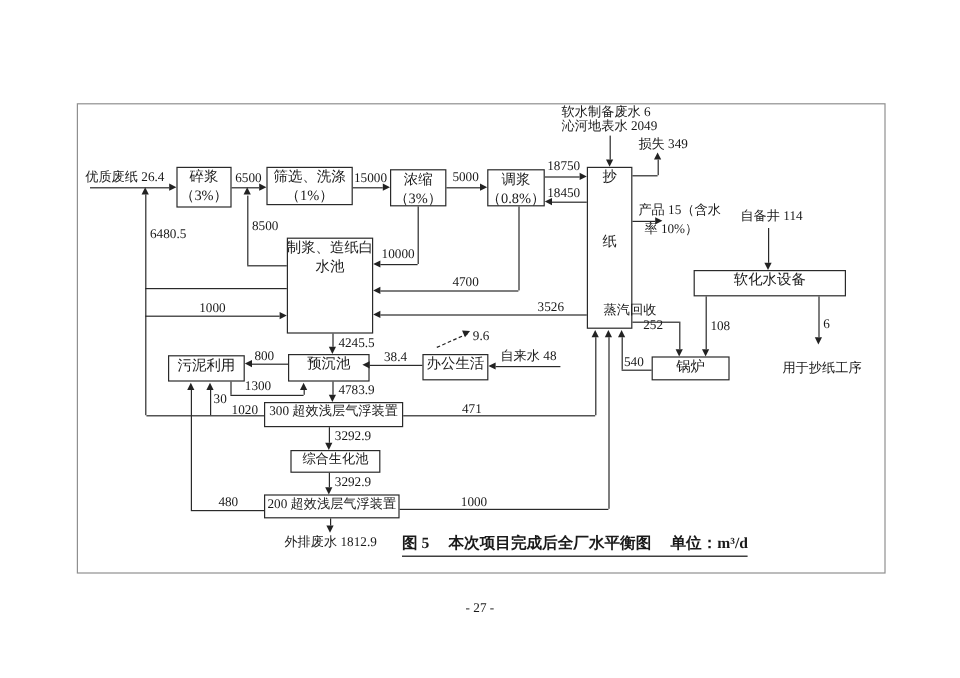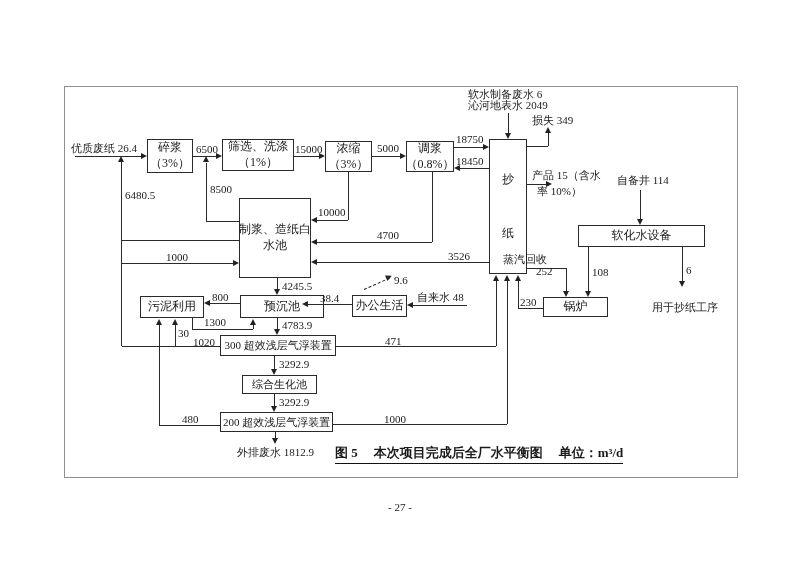--- a/index.html
+++ b/index.html
@@ -1,21 +1,21 @@
 <!DOCTYPE html>
 <html><head>
 <meta charset="utf-8">
 <style>
   html,body{margin:0;padding:0;background:#fff;}
   #page{position:relative;width:800px;height:565px;background:#fff;overflow:hidden;
         font-family:"Liberation Serif","DejaVu Serif",serif;color:#1a1a1a;}
   #frame{position:absolute;left:64px;top:86px;width:674px;height:392px;
          border:1px solid #8f8f8f;box-sizing:border-box;}
   .bx{position:absolute;box-sizing:border-box;border:1px solid #2a2a2a;background:#fff;
-      display:flex;flex-direction:column;align-items:center;justify-content:center;
+      display:flex;flex-direction:column;align-items:center;
       font-size:12px;line-height:1.3;text-align:center;white-space:nowrap;}
   .bx.sm{font-size:11px;}
   .bx.vert{gap:38px;}
   .lb{position:absolute;font-size:11px;line-height:1.15;white-space:nowrap;}
   .hl{position:absolute;height:1px;background:#2a2a2a;}
   .vl{position:absolute;width:1px;background:#2a2a2a;}
   .ar,.al,.au,.ad{position:absolute;width:0;height:0;}
   .ar{border-top:3px solid transparent;border-bottom:3px solid transparent;border-left:6px solid #222;}
   .al{border-top:3px solid transparent;border-bottom:3px solid transparent;border-right:6px solid #222;}
   .au{border-left:3px solid transparent;border-right:3px solid transparent;border-bottom:6px solid #222;}
@@ -51,21 +51,21 @@
     <div>抄</div>
     <div>纸</div>
   </div>
   <div class="bx" style="left:239px;top:198px;width:72px;height:80px">
     <div>制浆、造纸白</div>
     <div>水池</div>
   </div>
   <div class="bx" style="left:140px;top:296px;width:64px;height:22px">
     <div>污泥利用</div>
   </div>
-  <div class="bx" style="left:240px;top:295px;width:84px;height:23px">
+  <div class="bx" style="left:240px;top:295px;width:68px;height:23px">
     <div>预沉池</div>
   </div>
   <div class="bx" style="left:352px;top:295px;width:55px;height:22px">
     <div>办公生活</div>
   </div>
   <div class="bx sm" style="left:220px;top:335px;width:116px;height:21px">
     <div>300 超效浅层气浮装置</div>
   </div>
   <div class="bx sm" style="left:242px;top:375px;width:75px;height:19px">
     <div>综合生化池</div>
@@ -107,21 +107,21 @@
   <div class="lb" style="left:182px;top:413px">480</div>
   <div class="lb" style="left:384px;top:413px">1000</div>
   <div class="lb" style="left:237px;top:446px">外排废水 1812.9</div>
   <div class="lb" style="left:468px;top:88px">软水制备废水 6</div>
   <div class="lb" style="left:468px;top:99px">沁河地表水 2049</div>
   <div class="lb" style="left:532px;top:114px">损失 349</div>
   <div class="lb" style="left:532px;top:169px">产品 15（含水</div>
   <div class="lb" style="left:537px;top:185px">率 10%）</div>
   <div class="lb" style="left:503px;top:253px">蒸汽回收</div>
   <div class="lb" style="left:536px;top:265px">252</div>
-  <div class="lb" style="left:520px;top:296px">230</div>
+  <div class="lb" style="left:520px;top:296px">540</div>
   <div class="lb" style="left:592px;top:266px">108</div>
   <div class="lb" style="left:686px;top:264px">6</div>
   <div class="lb" style="left:652px;top:301px">用于抄纸工序</div>
   <div class="lb" style="left:617px;top:174px">自备井 114</div>
 
   <div class="hl" style="left:75px;top:156px;width:66px"></div>
   <div class="hl" style="left:193px;top:156px;width:23px"></div>
   <div class="hl" style="left:294px;top:156px;width:25px"></div>
   <div class="hl" style="left:372px;top:156px;width:28px"></div>
   <div class="hl" style="left:454px;top:147px;width:29px"></div>

